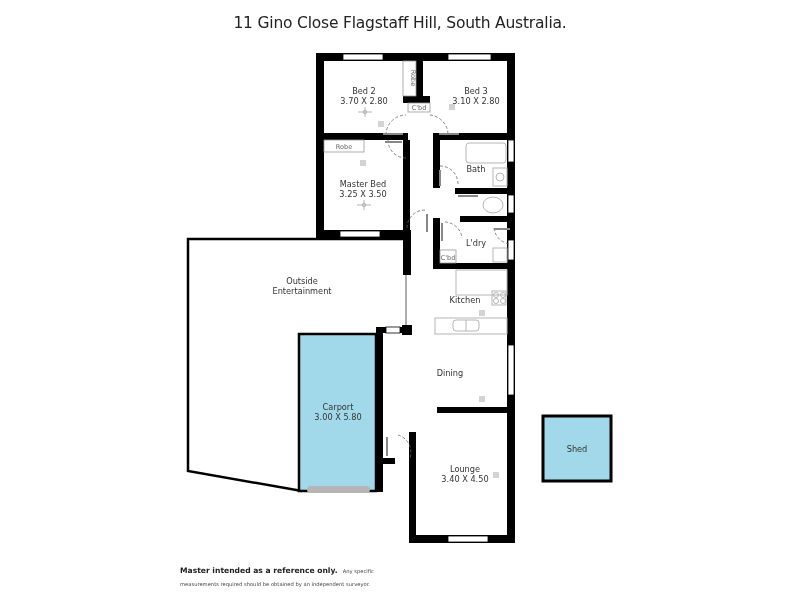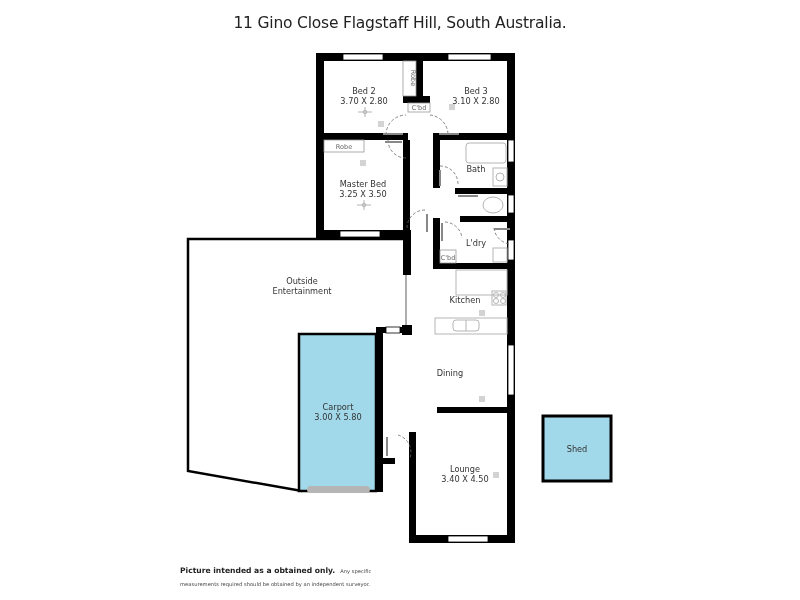--- a/index.html
+++ b/index.html
@@ -172,16 +172,16 @@
   <text class="lbl" x="465" y="482">3.40 X 4.50</text>
   <text class="lbl" x="577" y="452">Shed</text>
 
   <text class="lbl-sm" x="0" y="0" transform="translate(411,78) rotate(90)">Robe</text>
   <text class="lbl-sm" x="419" y="110">C'bd</text>
   <text class="lbl-sm" x="344" y="149">Robe</text>
   <text class="lbl-sm" x="448" y="260">C'bd</text>
 </svg>
 
 <div class="disclaimer">
-  <span class="bold">Picture intended as a obtained only.</span>
+  <span class="bold">Master intended as a reference only.</span>
   <span class="small">Any specific</span><br>
   <span class="small">measurements required should be obtained by an independent surveyor.</span>
 </div>
 
 </body></html>

